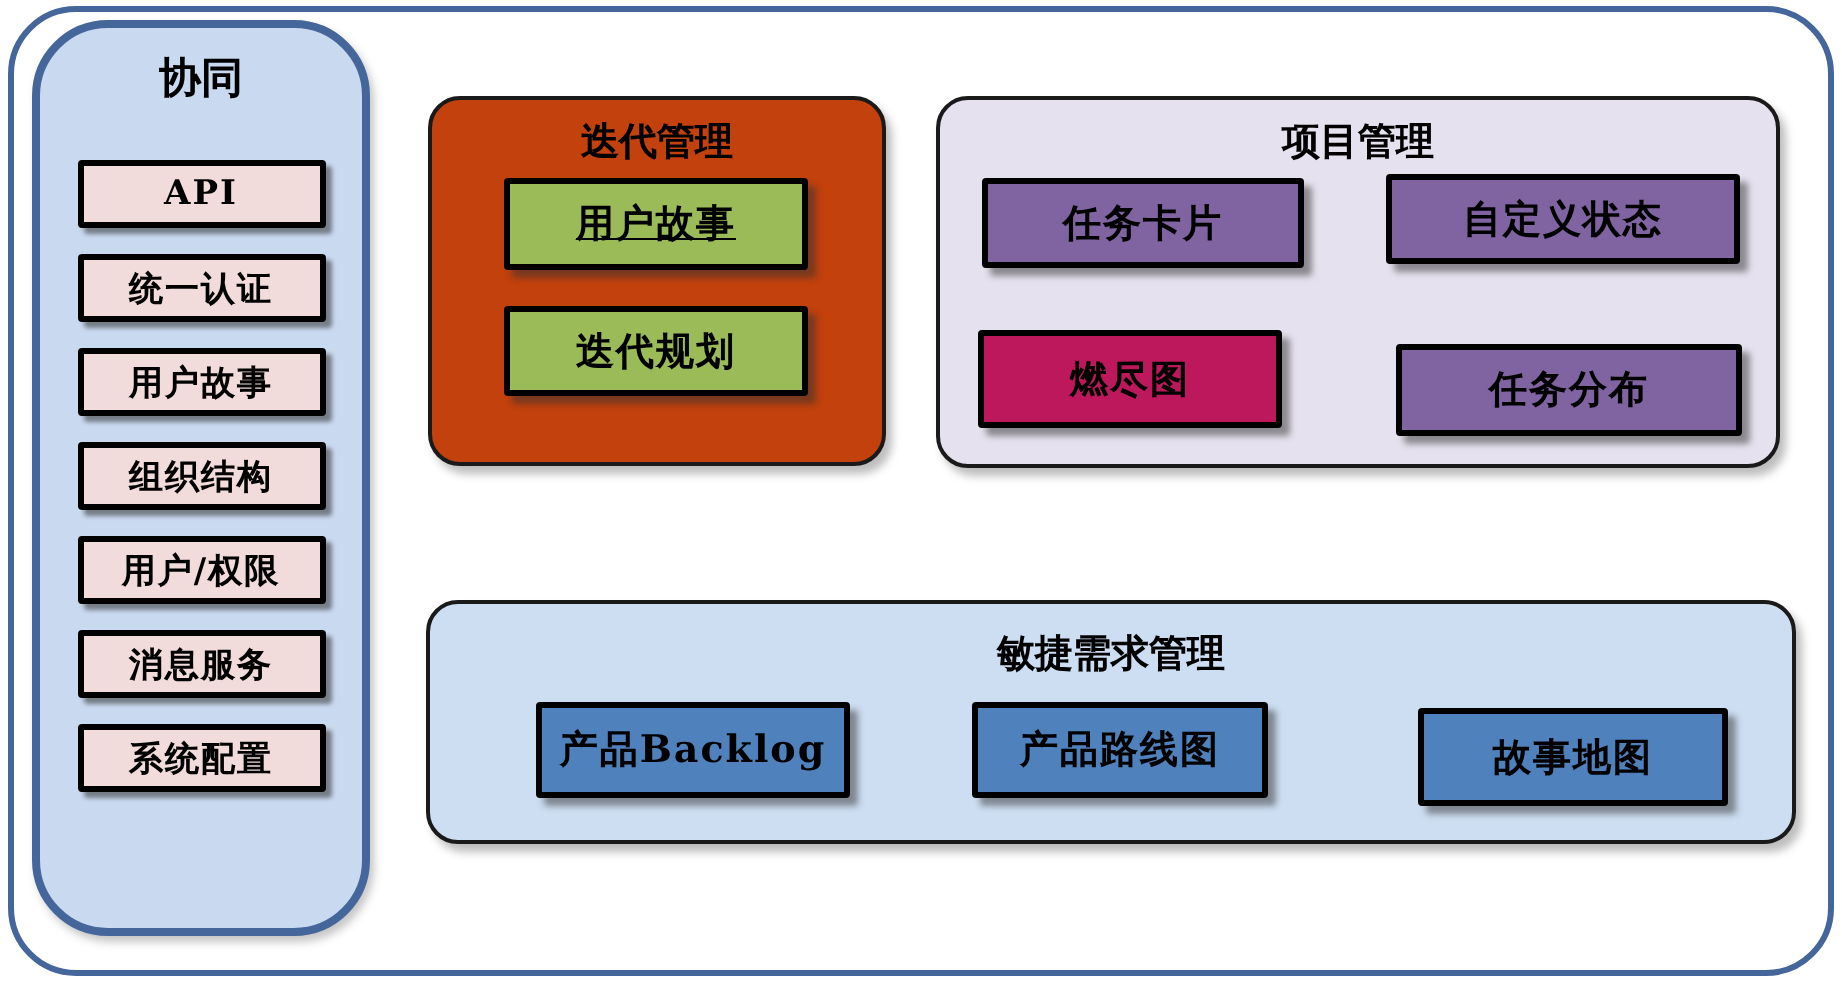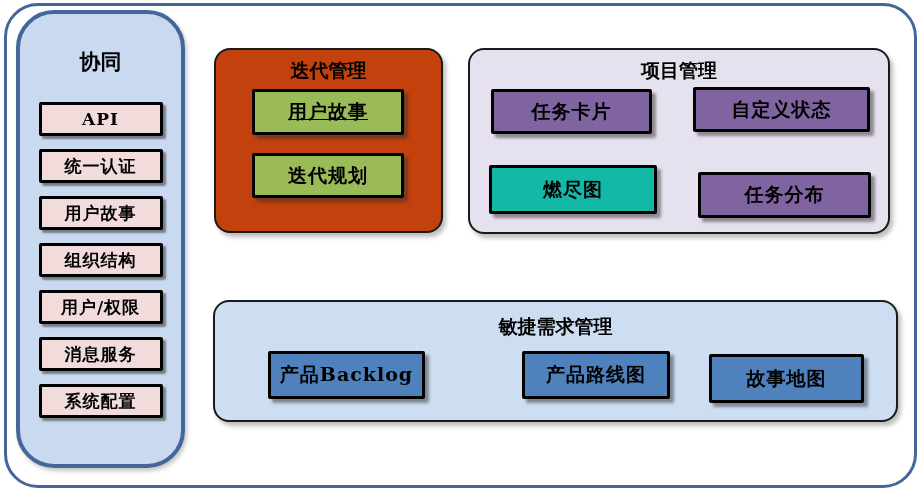--- a/index.html
+++ b/index.html
@@ -30,27 +30,26 @@
     position: absolute;
     left: 16px; top: 10px;
     width: 169px; height: 458px;
     box-sizing: border-box;
     background: #c9d9f0;
     border: 4px solid #44669a;
     border-radius: 38px;
     box-shadow: 2px 3px 4px rgba(90,90,90,0.35);
   }
   .sidebar-title {
-    padding-top: 3px;
+    padding-top: 13px;
     text-align: center;
     font-size: 21px;
     font-weight: bold;
     color: #000;
     line-height: 26px;
-    margin-top: 32px;
   }
   .side-box {
     width: 124px;
     height: 34px;
     box-sizing: border-box;
     margin: 13px auto 0 auto;
     background: #f2dcdb;
     border: 3px solid #000;
     border-radius: 2px;
     box-shadow: 3px 3px 2px rgba(50,50,50,0.55);
@@ -101,31 +100,31 @@
   .g1 { left: 36px; top: 39px;  width: 152px; height: 46px; background: #9bbb59; text-decoration: underline; }
   .g2 { left: 36px; top: 103px; width: 152px; height: 45px; background: #9bbb59; }
   
   .sec-kanban {
     left: 468px; top: 48px;
     width: 422px; height: 186px;
     background: #e6e1ee;
   }
   .k1 { left: 21px;  top: 39px;  width: 161px; height: 45px; background: #8064a2; }
   .k2 { left: 223px; top: 37px;  width: 177px; height: 45px; background: #8064a2; }
-  .k3 { left: 19px;  top: 115px; width: 168px; height: 49px; background: #14b8a6; }
+  .k3 { left: 19px;  top: 115px; width: 152px; height: 49px; background: #be185d; }
   .k4 { left: 228px; top: 122px; width: 173px; height: 46px; background: #8064a2; }
   
   .sec-agile {
     left: 213px; top: 300px;
     width: 685px; height: 122px;
     background: #cddef2;
   }
   .sec-agile .section-title { padding-top: 12px; }
   .a1 { left: 53px;  top: 49px; width: 157px; height: 48px; background: #4f81bd; }
-  .a2 { left: 271px; top: 49px; width: 148px; height: 48px; background: #4f81bd; margin-left: 36px; }
+  .a2 { left: 271px; top: 49px; width: 148px; height: 48px; background: #4f81bd; }
   .a3 { left: 494px; top: 52px; width: 155px; height: 49px; background: #4f81bd; }
   
   .feat-box, .side-box { letter-spacing: 1px; }
 </style>
 </head>
 <body>
 
 <div class="canvas">
 
   <div class="frame"></div>

